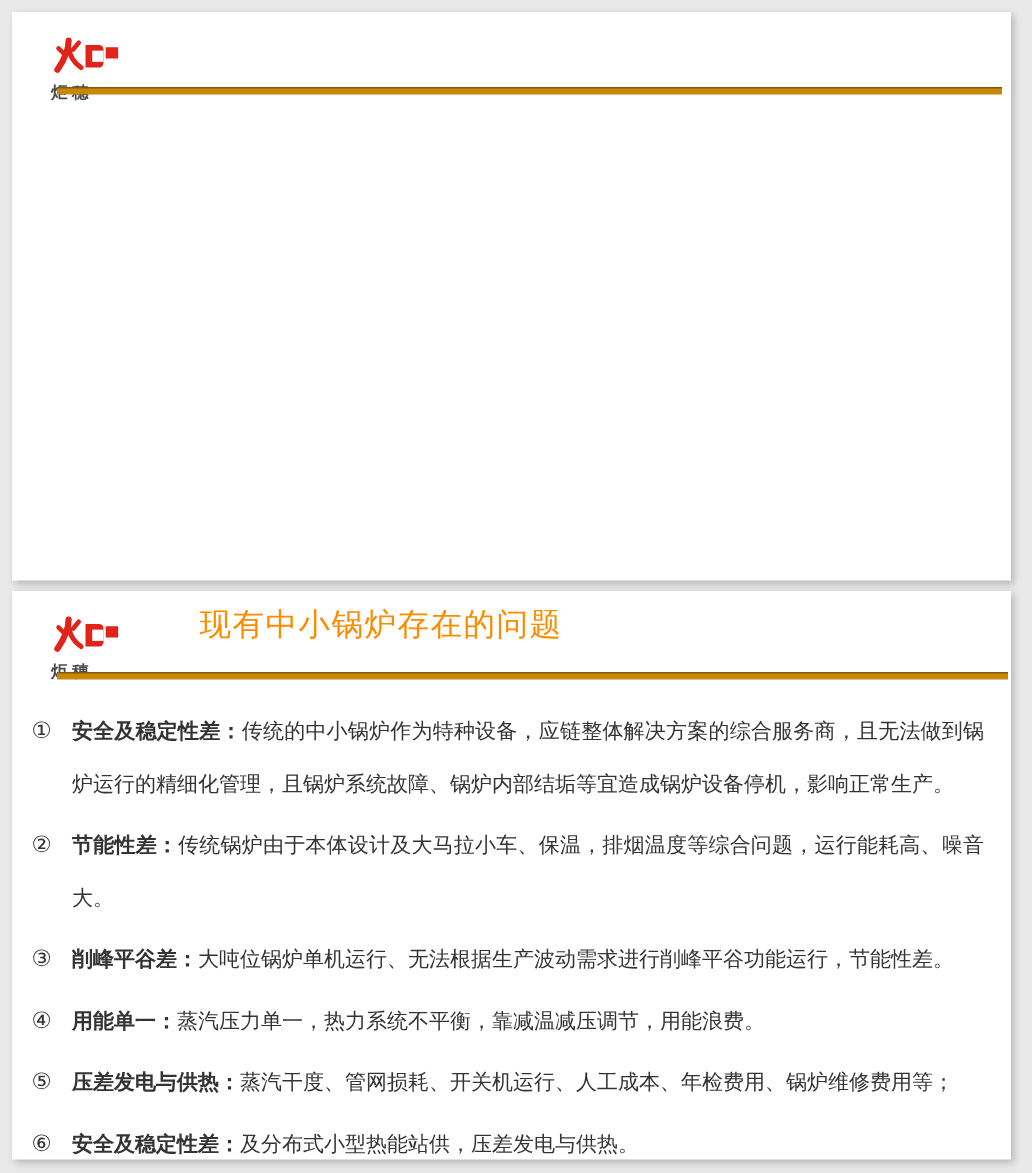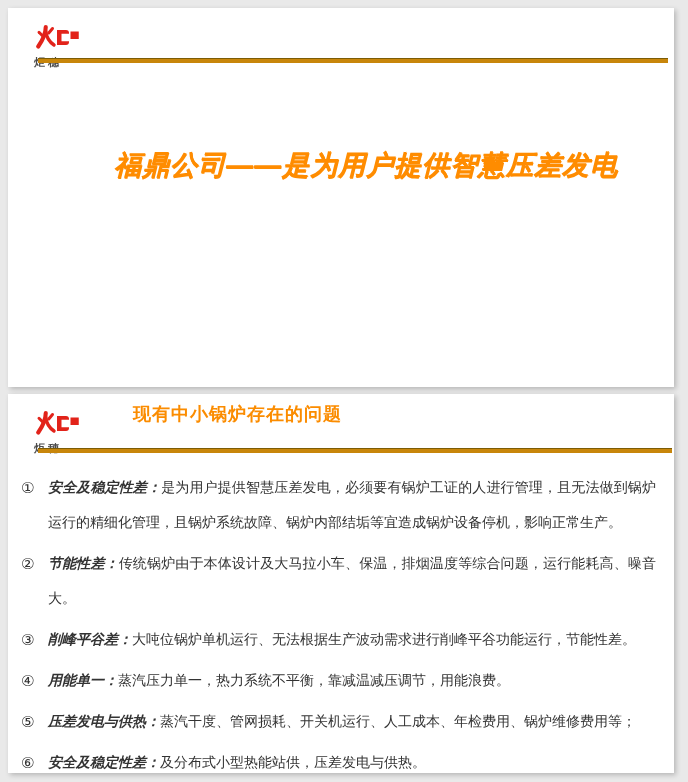--- a/index.html
+++ b/index.html
@@ -44,37 +44,37 @@
     font-weight:bold;font-style:italic;
     color:var(--headline-orange,#FF8C00);
     letter-spacing:1px;
     text-shadow:0.5px 0.5px 0 var(--headline-orange,#FF8C00);
   }
   .headline .line1{text-indent:40px;}
 
   
   .slide-title{
     position:absolute;left:125px;top:8px;
-    font-size:18px;font-weight:bold;
+    font-size:21px;font-weight:normal;
     color:var(--title-orange,#FB8C00);
     letter-spacing:1px;
   }
 
   
   .problems{position:absolute;left:0;right:0;top:76px;}
   .item{
     position:relative;
     padding-left:40px;padding-right:18px;
     font-size:14px;line-height:35px;
     color:var(--body-text,#333333);
     margin-bottom:6px;
     text-align:justify;
   }
   .item .num{position:absolute;left:13px;top:0;font-size:15px;}
-  .item .label{font-weight:bold;font-style:italic;}
+  .item .label{font-weight:bold;}
 </style>
 </head>
 <body>
 
 <div class="canvas">
 
   <section class="slide" id="slide1">
 
     <div class="logo">
       <svg viewBox="0 0 64 36" aria-hidden="true">
@@ -87,21 +87,20 @@
         <path class="logo-red" d="M28 6 h12 a4 4 0 0 1 4 4 v12 a4 4 0 0 1 -4 4 h-12 z"></path>
         <rect x="34" y="11" width="10" height="10" fill="#ffffff"></rect>
         <rect x="46" y="8" width="11" height="10" class="logo-red"></rect>
       </svg>
       <div class="logo-label">炬穗</div>
     </div>
 
     <div class="divider"></div>
 
     <div class="headline">
-      <div class="line1">福鼎公司——是为用户提供智慧压差发电</div>
     </div>
 
   </section>
 
   <section class="slide" id="slide2">
 
     <div class="logo">
       <svg viewBox="0 0 64 36" aria-hidden="true">
         <path class="logo-stroke" d="M13 2 C13 11 10 18 3 28" stroke-width="5.5"></path>
         <path class="logo-stroke" d="M13 8 C14 16 18 22 24 26" stroke-width="4.5"></path>
@@ -114,21 +113,21 @@
       <div class="logo-label">炬穗</div>
     </div>
 
     <h1 class="slide-title" style="margin:0;">现有中小锅炉存在的问题</h1>
 
     <div class="divider"></div>
 
     <div class="problems">
 
       <div class="item">
-        <span class="num">①</span><span class="label">安全及稳定性差：</span><span class="text">是为用户提供智慧压差发电，必须要有锅炉工证的人进行管理，且无法做到锅炉运行的精细化管理，且锅炉系统故障、锅炉内部结垢等宜造成锅炉设备停机，影响正常生产。</span>
+        <span class="num">①</span><span class="label">安全及稳定性差：</span><span class="text">传统的中小锅炉作为特种设备，应链整体解决方案的综合服务商，且无法做到锅炉运行的精细化管理，且锅炉系统故障、锅炉内部结垢等宜造成锅炉设备停机，影响正常生产。</span>
       </div>
 
       <div class="item">
         <span class="num">②</span><span class="label">节能性差：</span><span class="text">传统锅炉由于本体设计及大马拉小车、保温，排烟温度等综合问题，运行能耗高、噪音大。</span>
       </div>
 
       <div class="item">
         <span class="num">③</span><span class="label">削峰平谷差：</span><span class="text">大吨位锅炉单机运行、无法根据生产波动需求进行削峰平谷功能运行，节能性差。</span>
       </div>
 

